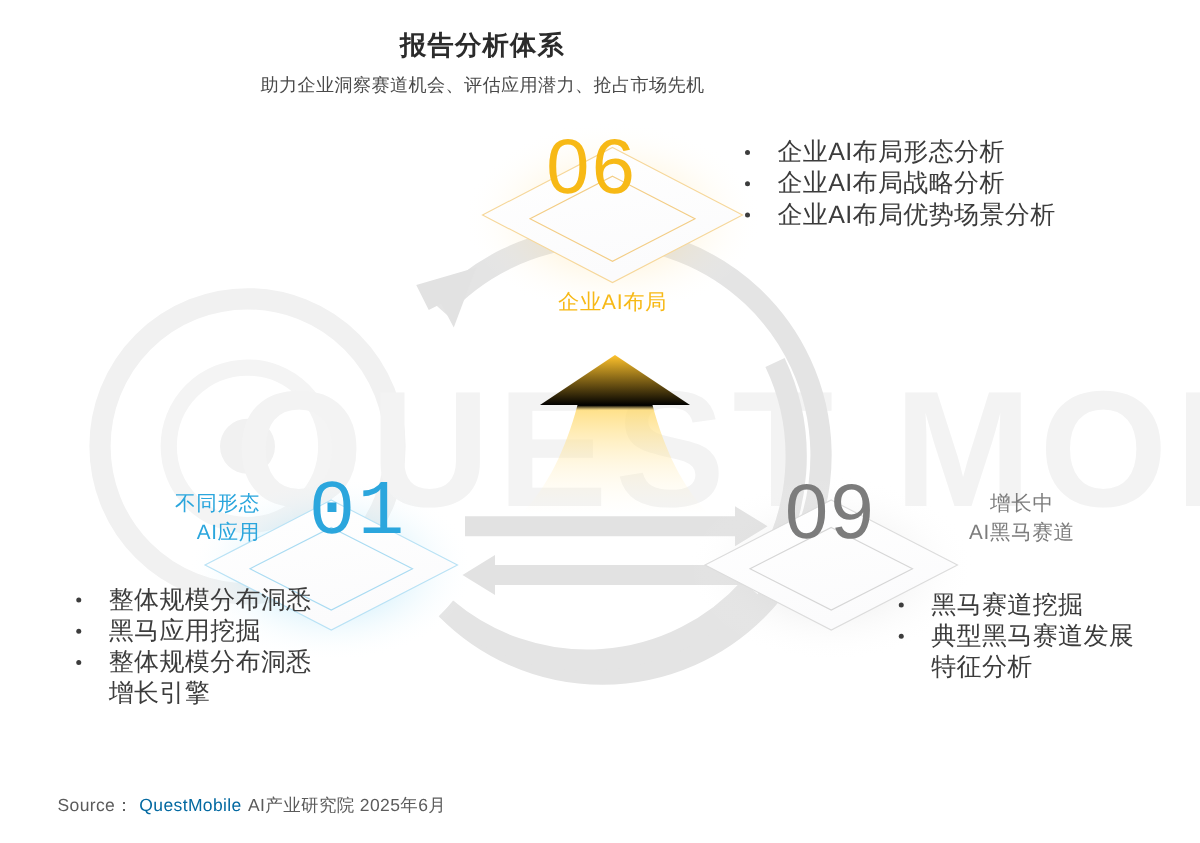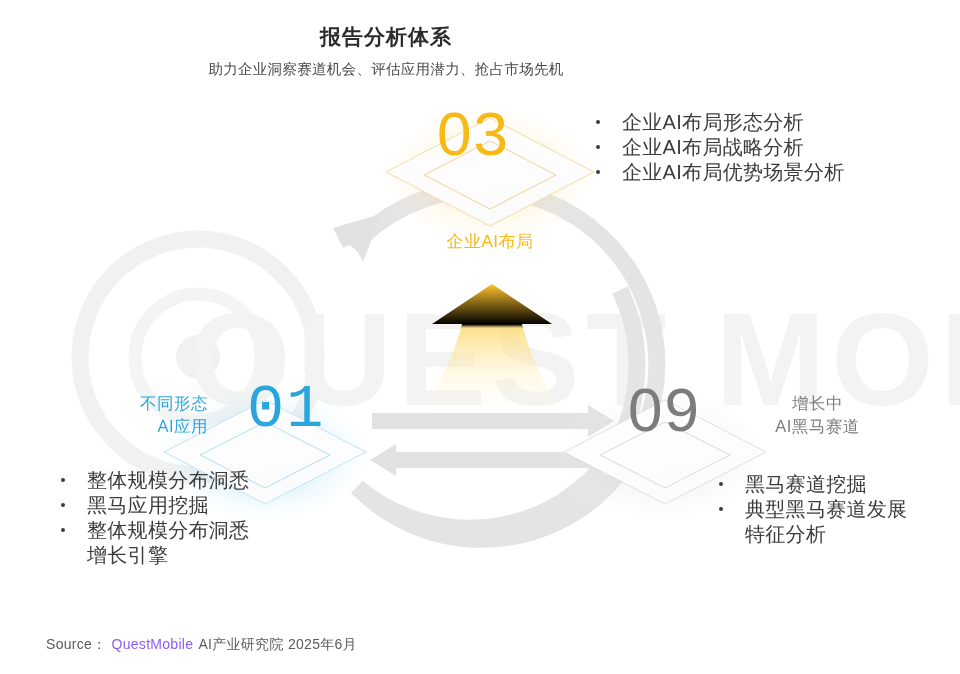--- a/index.html
+++ b/index.html
@@ -136,21 +136,21 @@
   
   #source {
     position: absolute;
     left: 46px; top: 636px;
     font-size: 14px;
     color: #5b5b5b;
     letter-spacing: 0.3px;
     z-index: 6;
     white-space: nowrap;
   }
-  #source .brand { color: #8b5cf6; }
+  #source .brand { color: #0369a1; }
   #source .sep { display: inline-block; width: 5px; }
 </style>
 </head>
 <body>
 
 <div id="stage">
 
   <svg id="watermark" viewBox="0 0 960 674">
 
     <g fill="none" stroke="#f1f1f1">
@@ -247,21 +247,21 @@
       <path d="M 665 400 L 766 452 L 665 504 L 564 452 Z" fill="none" stroke="#dcdcdc" stroke-width="0.9"></path>
       <path d="M 665 422 L 730 455 L 665 488 L 600 455 Z" fill="none" stroke="#d6d6d6" stroke-width="0.9"></path>
     </g>
   </svg>
 
   <div class="header">
     <div class="title">报告分析体系</div>
     <div class="subtitle">助力企业洞察赛道机会、评估应用潜力、抢占市场先机</div>
   </div>
 
-  <div class="numeral" id="num-03">03</div>
+  <div class="numeral" id="num-03">06</div>
   <div class="numeral" id="num-01">01</div>
   <div class="numeral" id="num-02">09</div>
 
   <div class="node-label" id="label-03">
     <div>企业AI布局</div>
   </div>
 
   <div class="node-label" id="label-01">
     <div>不同形态</div>
     <div>AI应用</div>

